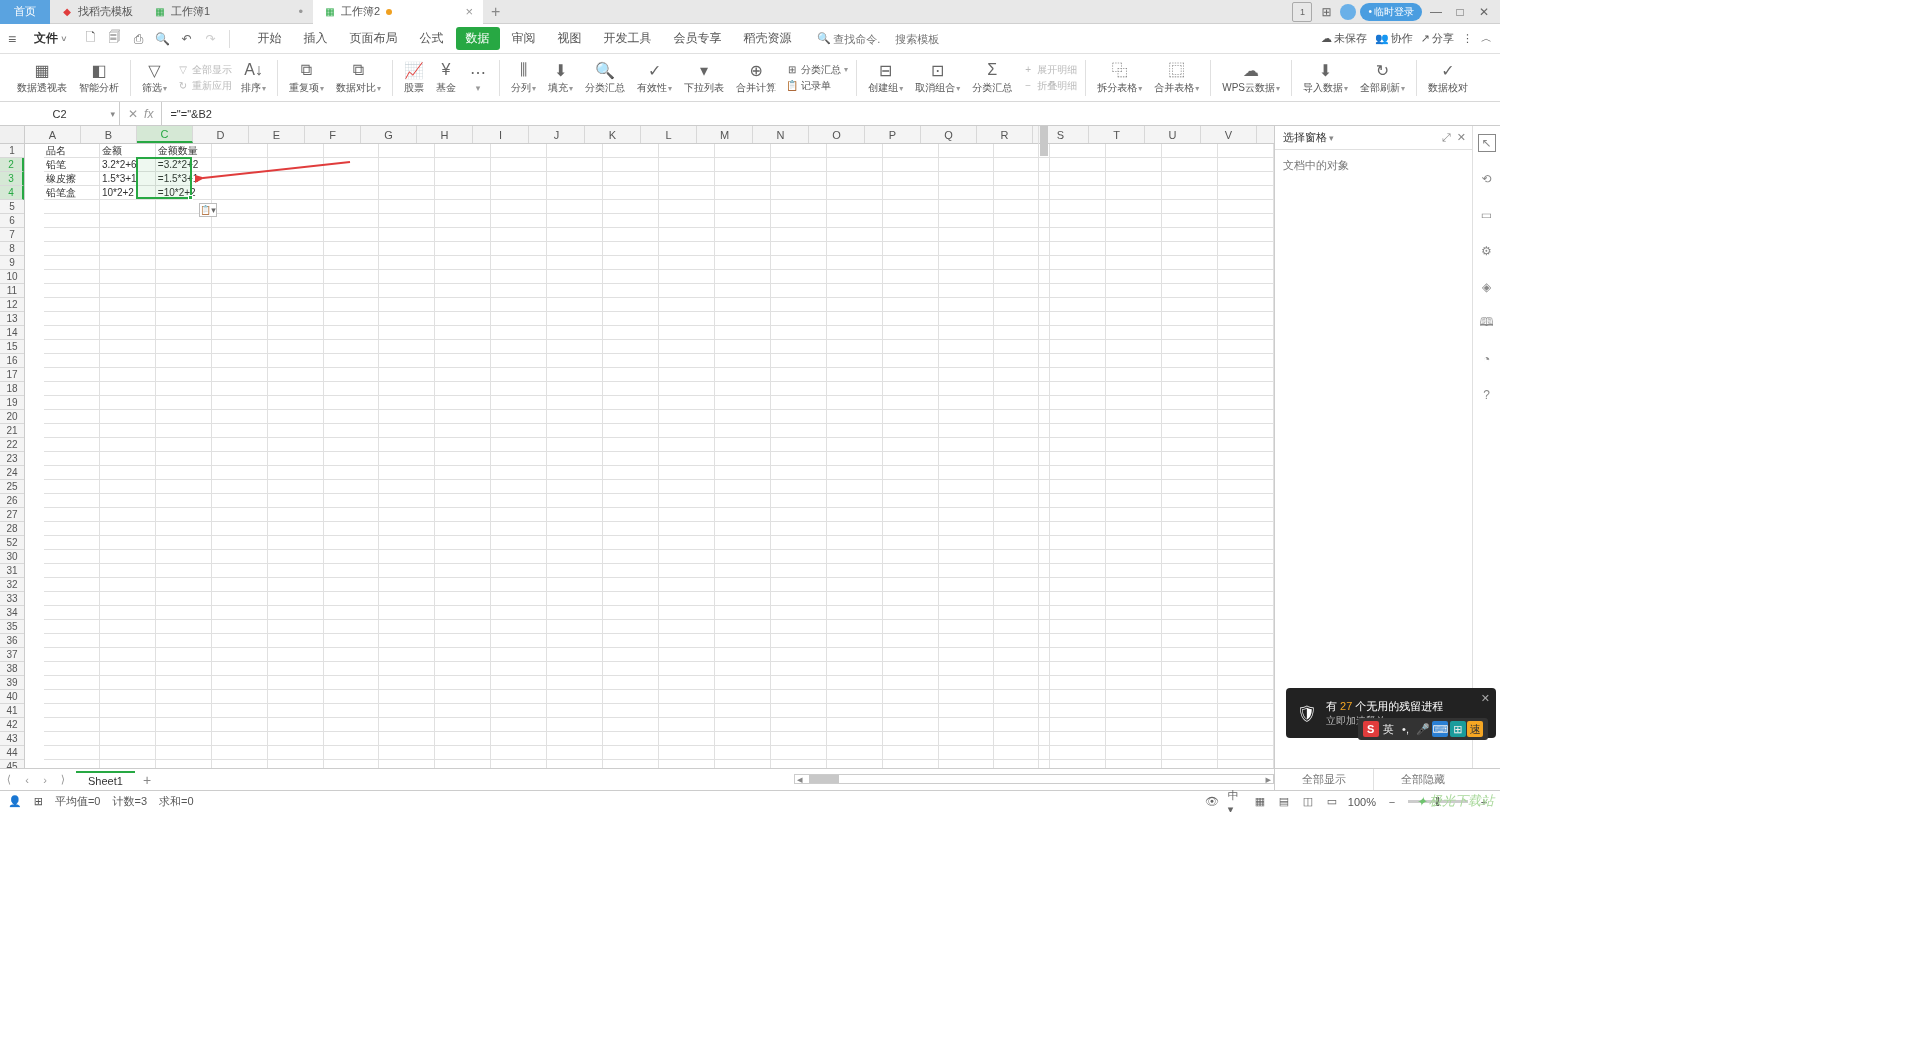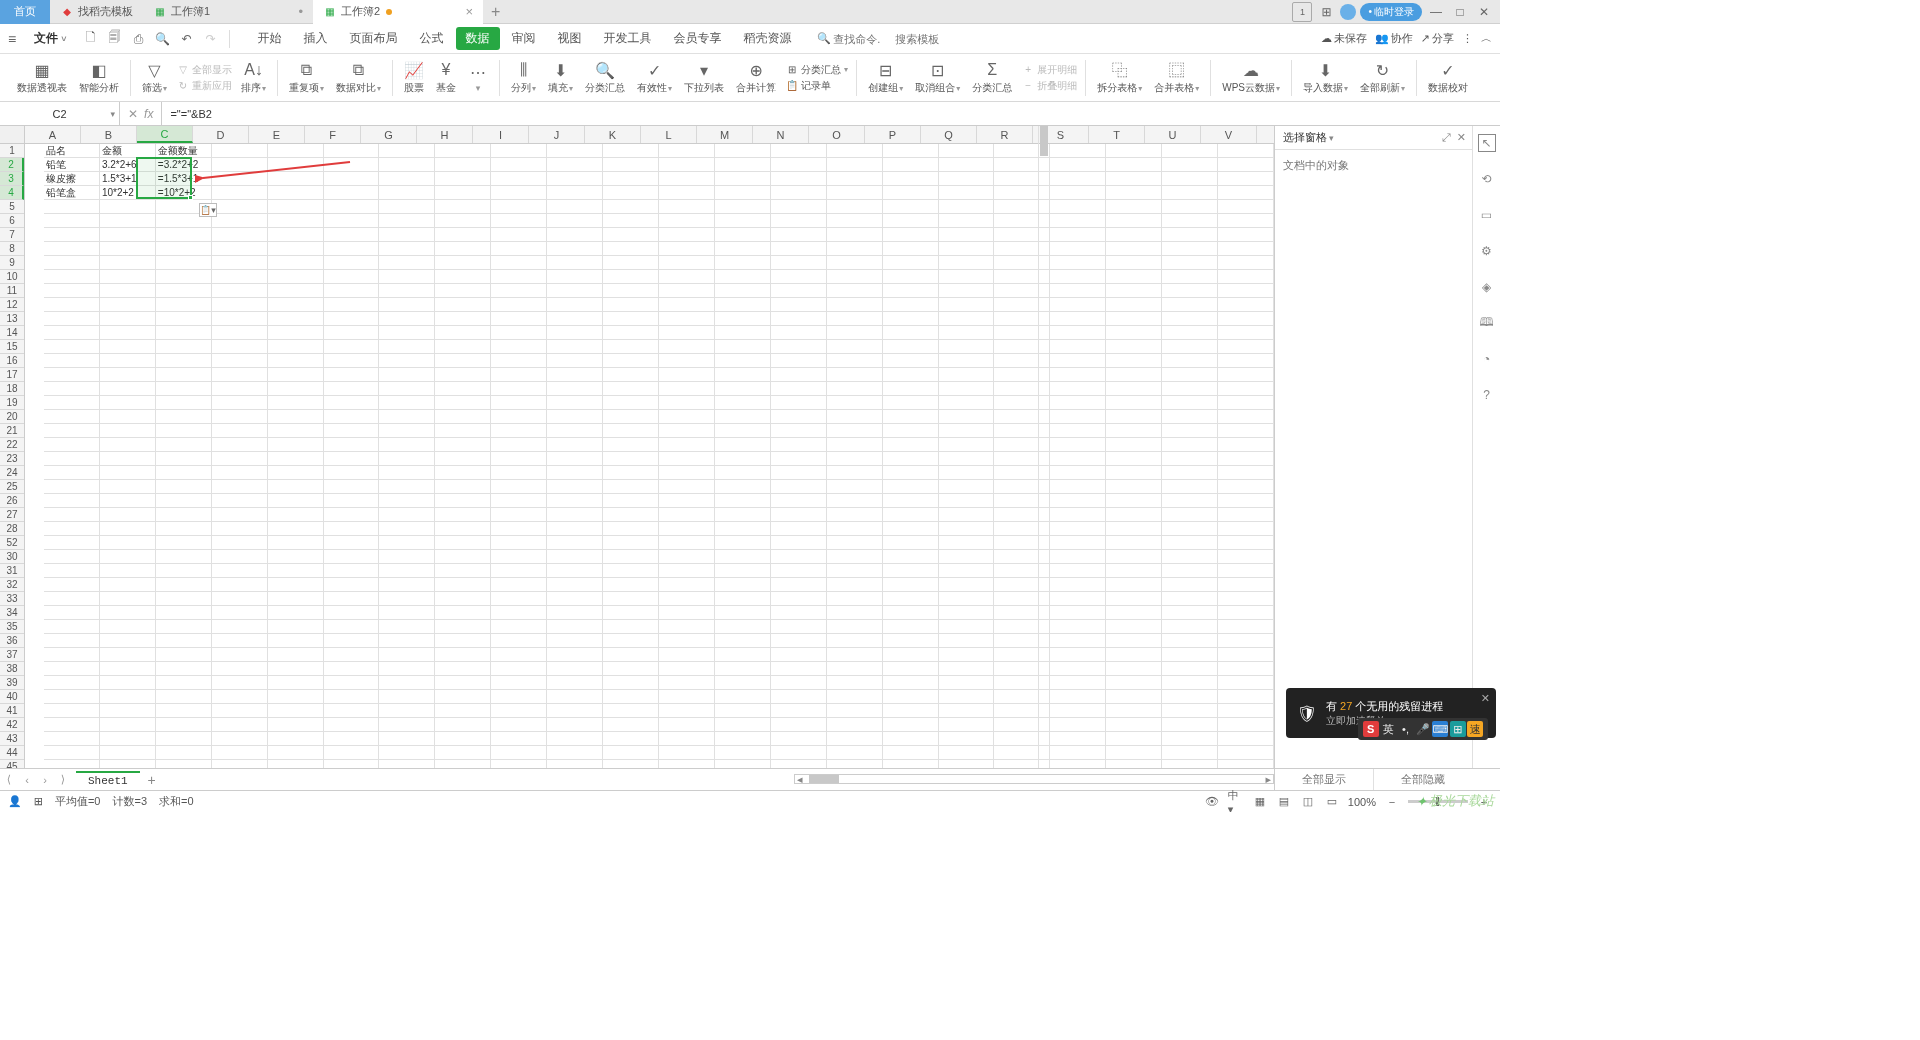--- a/index.html
+++ b/index.html
@@ -82,21 +82,21 @@
 .right-panel .panel-header .ctrls { position: absolute; right: 6px; display: flex; gap: 6px; color: #888; }
 .right-panel .panel-body { padding: 8px; color: #777; }
 
 
 .right-sidebar { width: 28px; border-left: 1px solid #e0e0e0; display: flex; flex-direction: column; align-items: center; padding-top: 8px; gap: 18px; }
 .right-sidebar .rs-icon { width: 18px; height: 18px; color: #888; display: flex; align-items: center; justify-content: center; cursor: pointer; }
 
 
 .sheet-tabs { height: 22px; border-top: 1px solid #ccc; display: flex; align-items: center; position: relative; font-size: 11px; }
 .sheet-tabs .nav-btn { width: 18px; text-align: center; color: #999; cursor: pointer; }
-.sheet-tabs .s-tab { padding: 2px 12px; border-top: 2px solid #27a843; background: #fff; margin-left: 4px; font-family: Liberation Mono, monospace; }
+.sheet-tabs .s-tab { padding: 2px 12px; border-top: 2px solid #27a843; background: #fff; margin-left: 4px; }
 .sheet-tabs .add-sheet { padding: 0 8px; color: #888; font-size: 14px; cursor: pointer; }
 .sheet-tabs .hscroll { position: absolute; right: 0; width: 50%; height: 10px; border: 1px solid #ccc; bottom: 6px; }
 .sheet-tabs .hscroll .thumb { position: absolute; left: 14px; width: 30px; height: 8px; background: #c8c8c8; top: 0; }
 .sheet-tabs .panel-footer { position: absolute; right: 0; width: 198px; display: flex; border-left: 1px solid #ccc; height: 100%; }
 .sheet-tabs .panel-footer .pf { flex: 1; text-align: center; padding: 3px 0; color: #777; }
 .sheet-tabs .panel-footer .pf:first-child { border-right: 1px solid #e0e0e0; }
 
 
 .status-bar { height: 22px; border-top: 1px solid #ccc; display: flex; align-items: center; padding: 0 8px; font-size: 11px; color: #555; position: relative; }
 .status-bar .left { display: flex; align-items: center; gap: 12px; }

